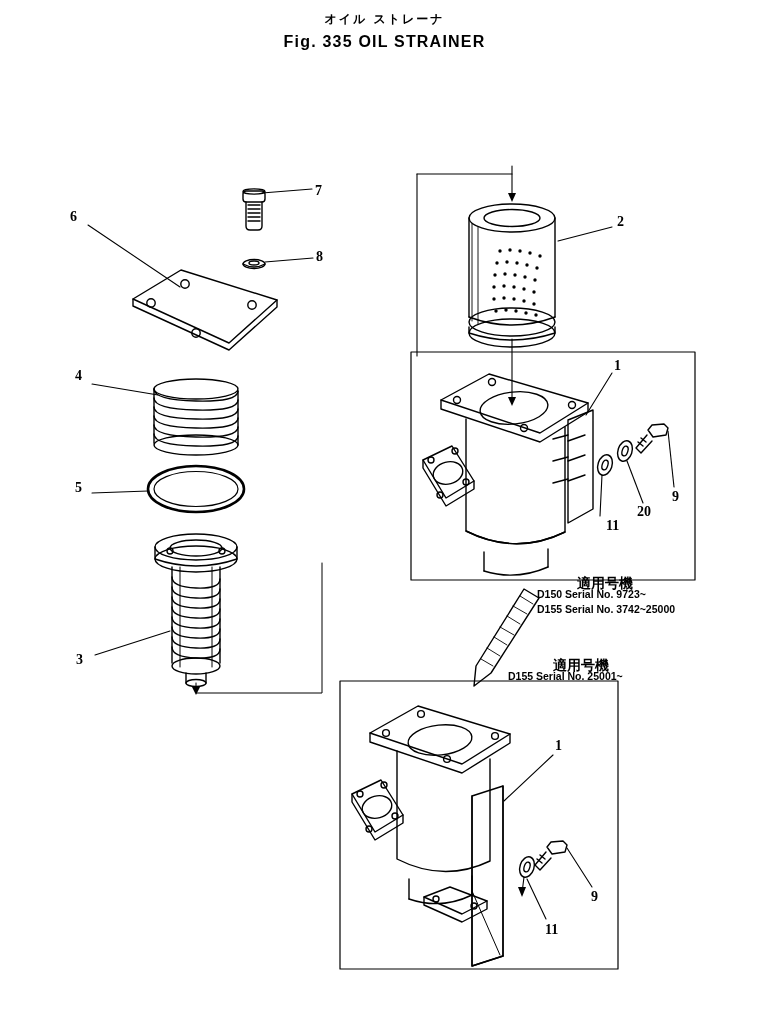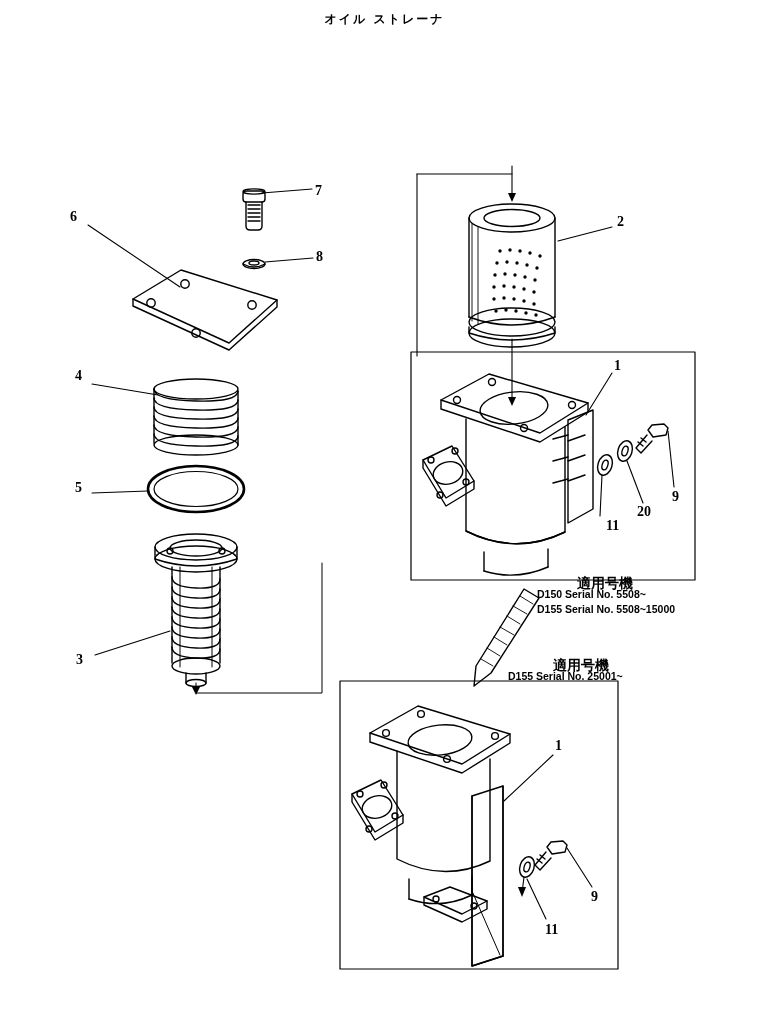--- a/index.html
+++ b/index.html
@@ -66,20 +66,21 @@
     font-family: "DejaVu Sans", sans-serif;
     white-space: nowrap;
   }
 </style>
 </head>
 <body>
 
 <div id="sheet">
 
   <div class="title-jp">オイル ストレーナ</div>
+  <div class="title-en">Fig. 335  OIL STRAINER</div>
 
   <svg class="layer" viewBox="0 0 769 1028">
     <g fill="none" stroke="#000" stroke-width="1.4" stroke-linejoin="round" stroke-linecap="round">
 
       <g>
         <path d="M243 188 L243 183 Q243 180 246 180 L262 180 Q265 180 265 183 L265 188 Q265 191 262 191 L246 191 Q243 191 243 188 Z"></path>
         <path d="M246 191 L246 215 Q246 219 250 219 L258 219 Q262 219 262 215 L262 191"></path>
         <path d="M248 194 L260 194 M248 198 L260 198 M248 202 L260 202 M248 206 L260 206 M248 210 L260 210"></path>
         <ellipse cx="254" cy="180.5" rx="11" ry="2.6"></ellipse>
       </g>
@@ -323,19 +324,19 @@
   <div class="lbl" style="left:315px; top:172px;">7</div>
   <div class="lbl" style="left:316px; top:238px;">8</div>
   <div class="lbl" style="left:672px; top:478px;">9</div>
   <div class="lbl" style="left:637px; top:493px;">20</div>
   <div class="lbl" style="left:606px; top:507px;">11</div>
   <div class="lbl" style="left:555px; top:727px;">1</div>
   <div class="lbl" style="left:591px; top:878px;">9</div>
   <div class="lbl" style="left:545px; top:911px;">11</div>
 
   <div class="note-jp" style="left:577px; top:564px;">適用号機</div>
-  <div class="note" style="left:537px; top:577px;">D150   Serial No. 5508~</div>
-  <div class="note" style="left:537px; top:592px;">D155   Serial No. 5508~15000</div>
+  <div class="note" style="left:537px; top:577px;">D150   Serial No. 9723~</div>
+  <div class="note" style="left:537px; top:592px;">D155   Serial No. 3742~25000</div>
 
   <div class="note-jp" style="left:553px; top:646px;">適用号機</div>
   <div class="note" style="left:508px; top:659px;">D155   Serial  No. 25001~</div>
 
 </div>
 
 </body></html>

